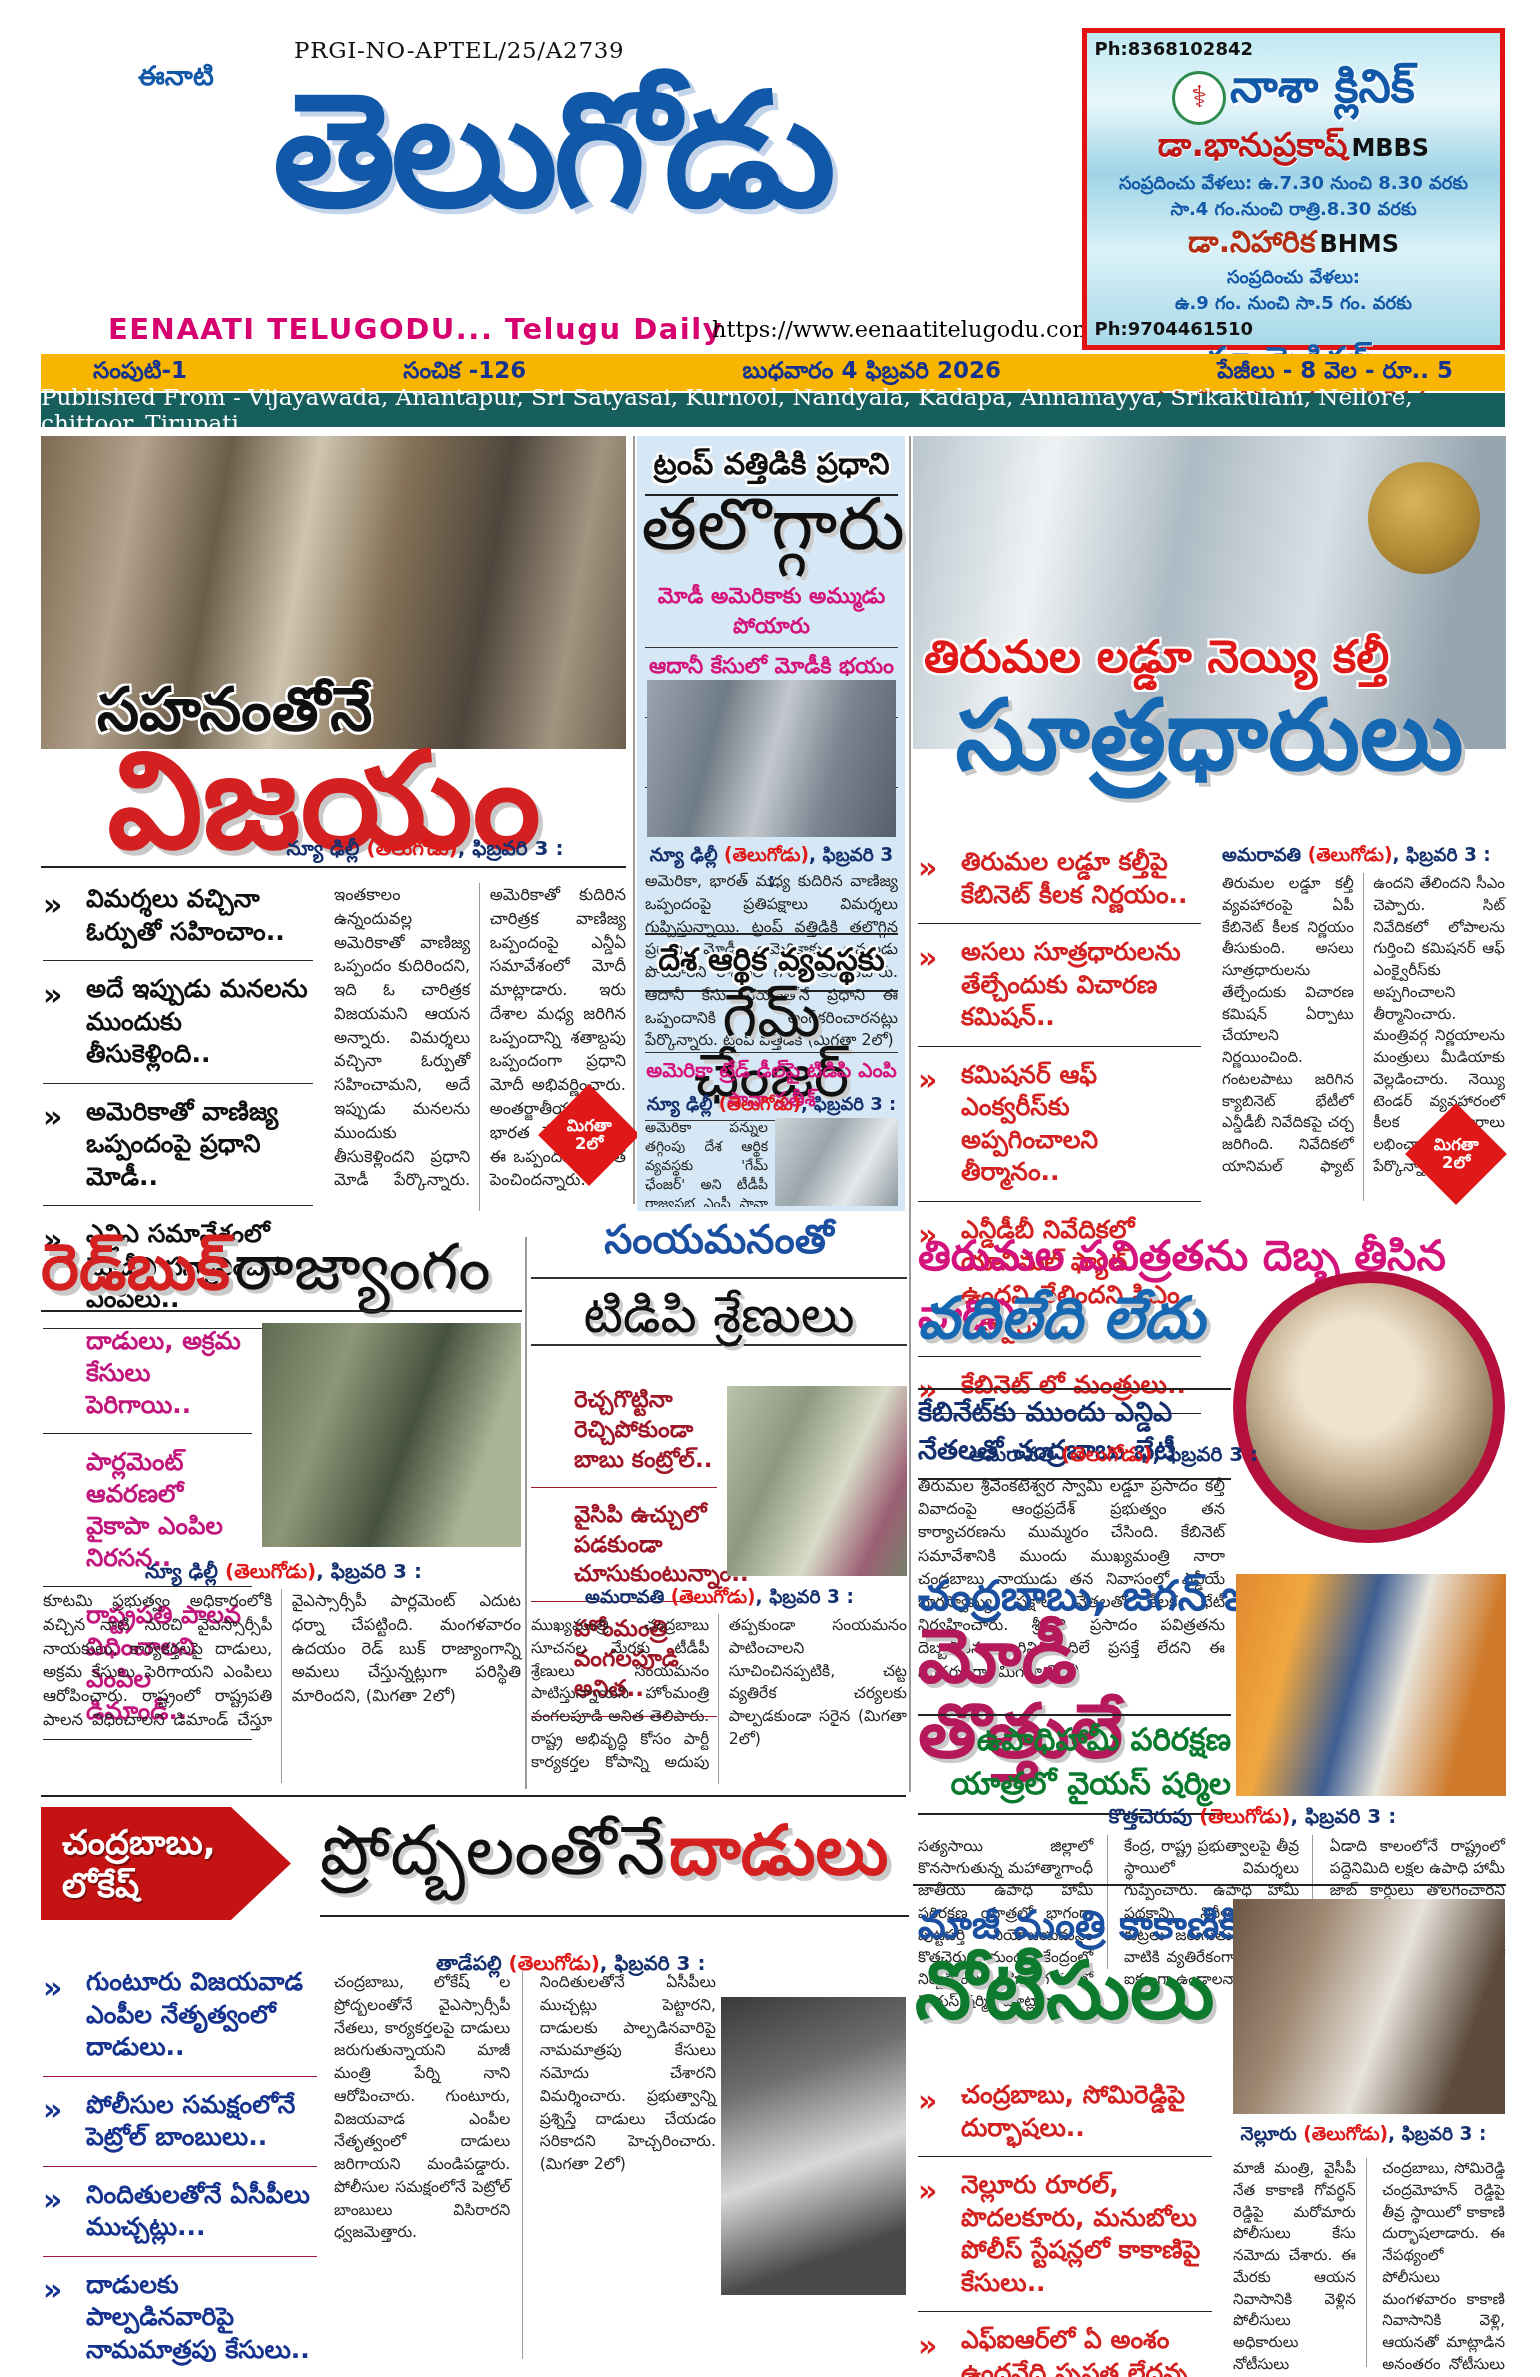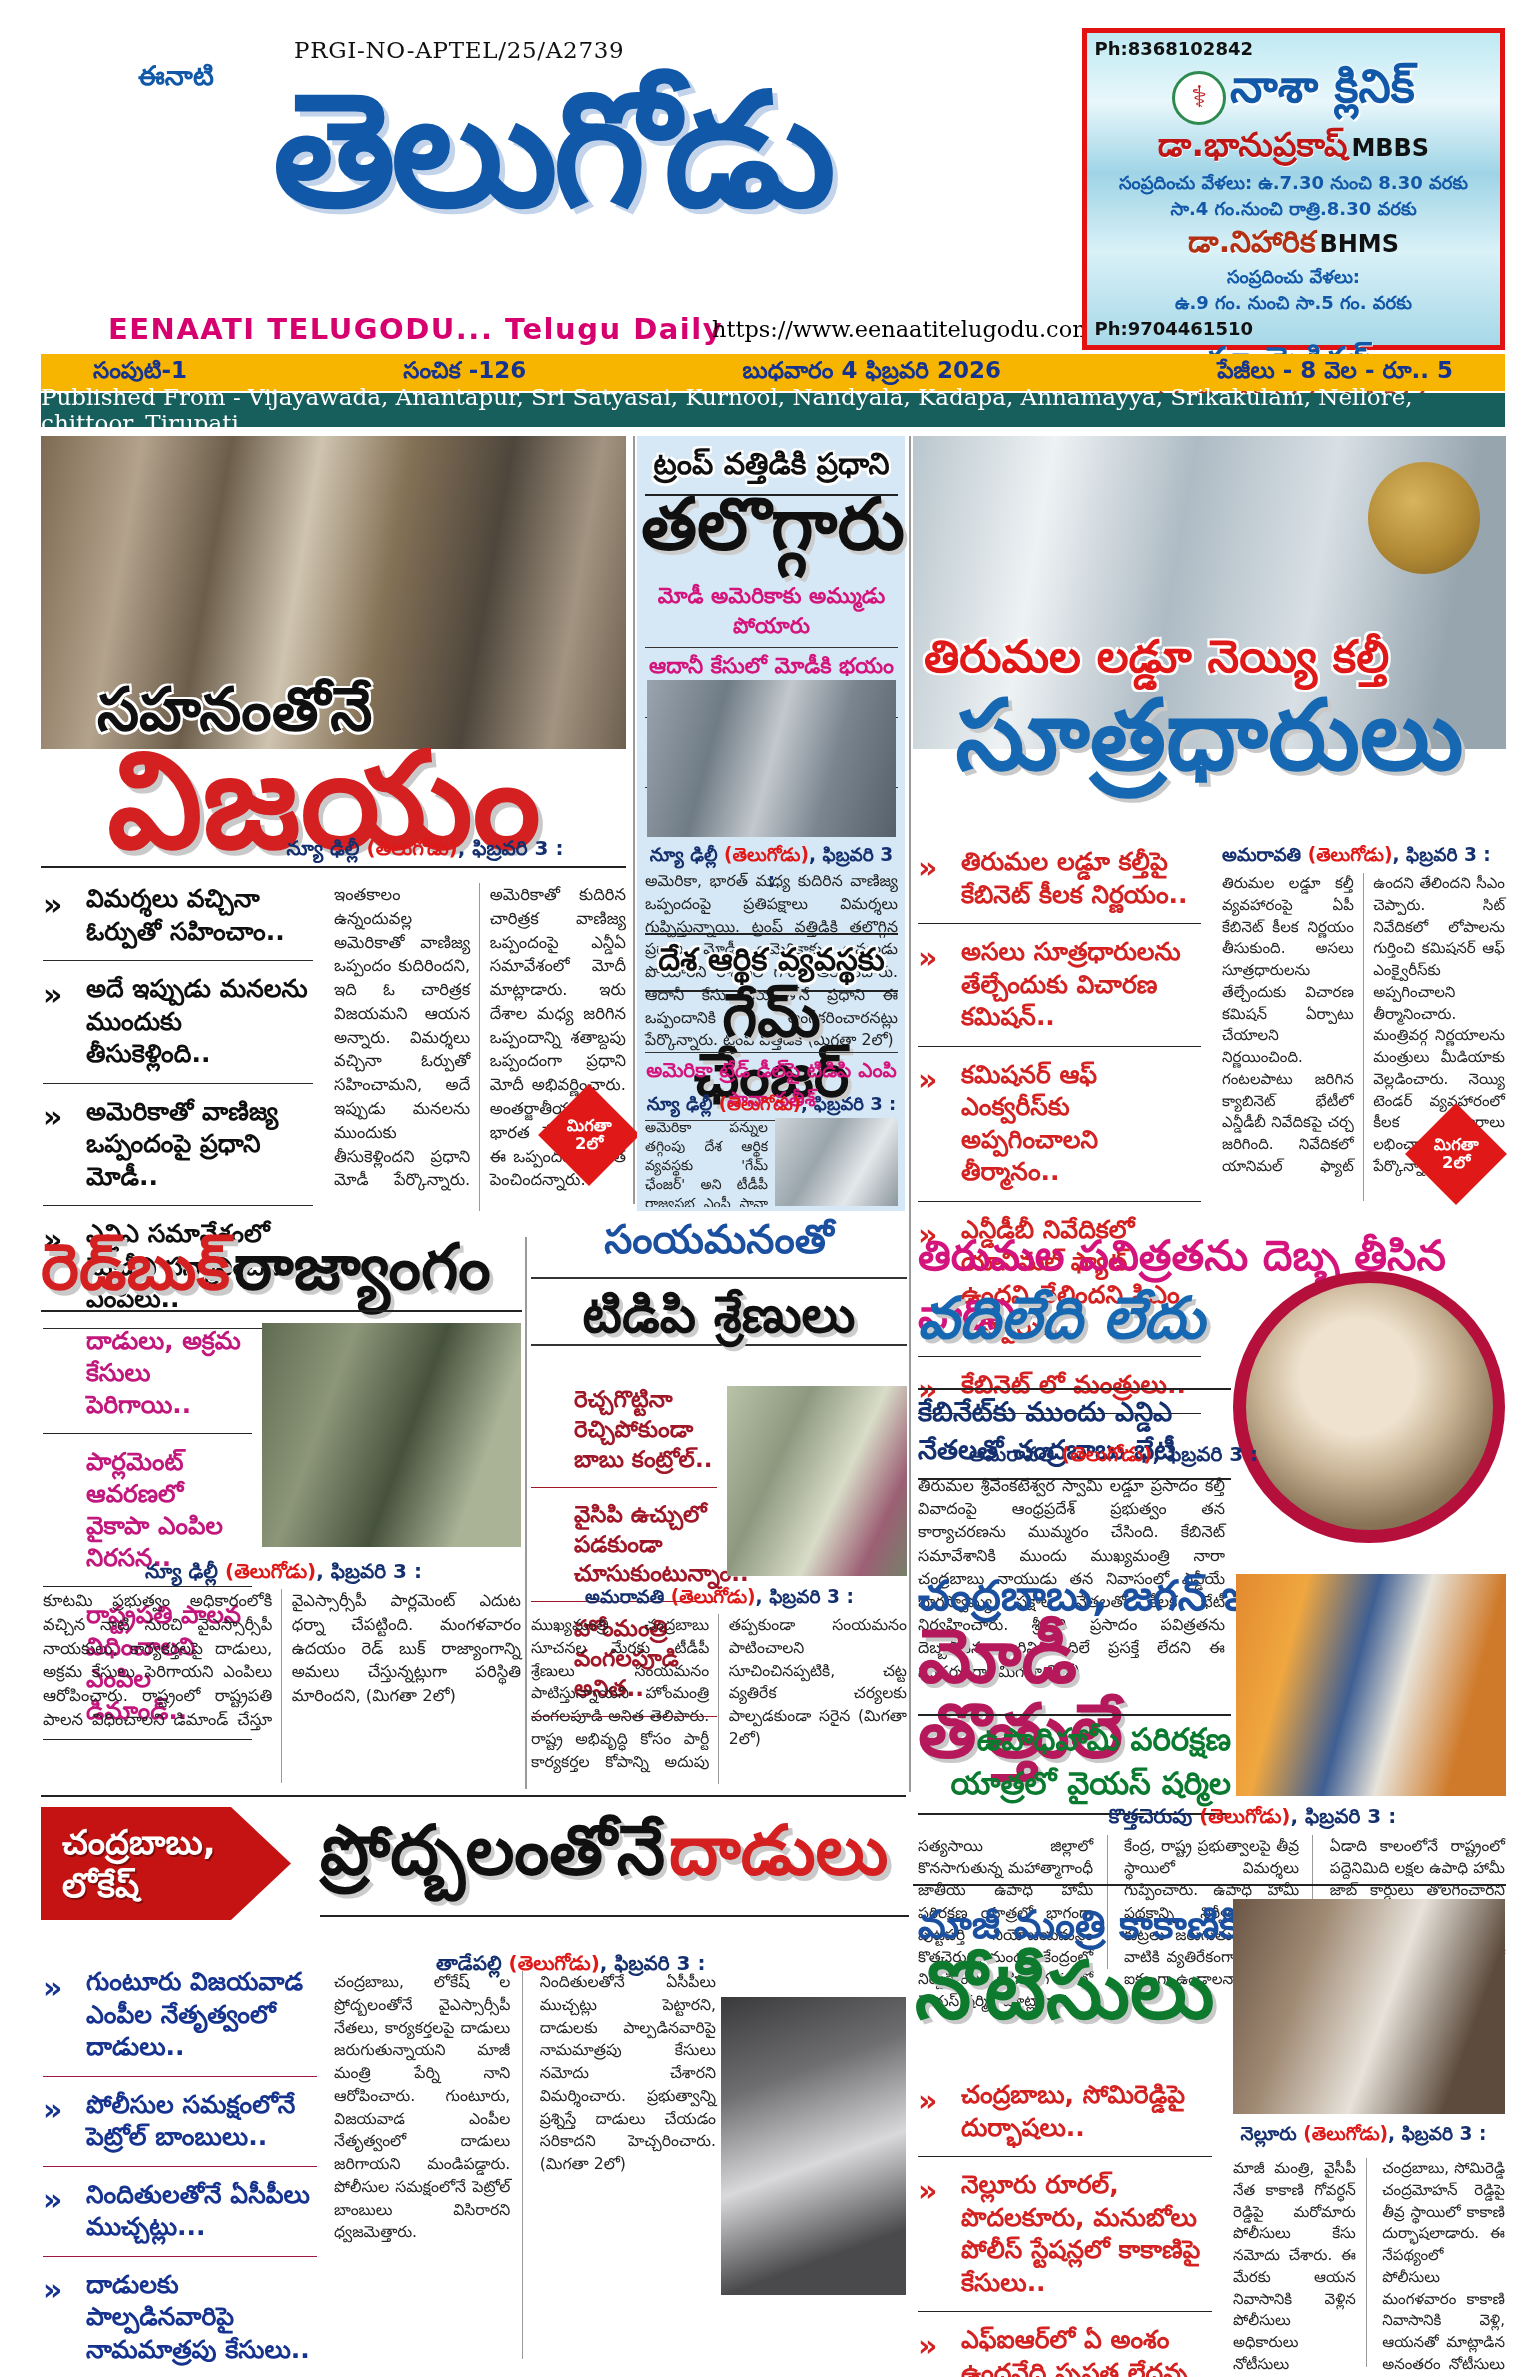--- a/index.html
+++ b/index.html
@@ -50,21 +50,21 @@
   .ph-cbn{border-radius:50%;background:radial-gradient(circle at 45% 38%,#efe3cf 0 28%,#c9b496 48%,#8a7457 72%,#6b573f);}
   .ph-sharmila{background:linear-gradient(105deg,#e2892f,#f0a73f 22%,#3f5f93 44%,#e8e4da 60%,#cf7a2a 82%);}
   .ph-pressmeet{background:linear-gradient(160deg,#3a3a3c,#6e6e70 28%,#d9d9db 55%,#4a4a4c 82%);}
   .ph-kakani{background:linear-gradient(110deg,#6b5646,#a08a74 28%,#e7e2da 55%,#5d4c3e 82%);}
 
   
   .kick-outline{color:#101010;font-weight:bold;
      text-shadow:-2.2px -2.2px 0 #fff,2.2px -2.2px 0 #fff,-2.2px 2.2px 0 #fff,2.2px 2.2px 0 #fff,0 3px 0 #fff;}
   .h-red{color:#d42020;font-weight:bold;text-shadow:4.5px 4.5px 0 #c9c9c9;}
   .h-blue{color:#1668b3;font-weight:bold;text-shadow:3.7px 3.7px 0 #c9c9c9;}
-  .h-black{color:#101010;font-weight:bold;text-shadow:3.7px 3.7px 0 #cccccc;}
+  .h-black{color:#101010;font-weight:normal;text-shadow:3.7px 3.7px 0 #cccccc;}
   .h-green{color:#0e7a2e;font-weight:bold;text-shadow:3.7px 3.7px 0 #c9c9c9;}
   .h-crims{color:#b5195b;font-weight:bold;text-shadow:3.7px 3.7px 0 #c9c9c9;}
   .kick-red-outline{color:#e01818;font-weight:bold;
      text-shadow:-2.2px -2.2px 0 #fff,2.2px -2.2px 0 #fff,-2.2px 2.2px 0 #fff,2.2px 2.2px 0 #fff;}
   .sub-magenta{color:#d4147c;font-weight:bold;}
   .sub-navy{color:#15306e;font-weight:bold;}
   .sub-green{color:#0a7a2f;font-weight:bold;}
   .rule-b{border-bottom:2.2px solid #222;}
   .rule-t{border-top:2.2px solid #222;}
 

